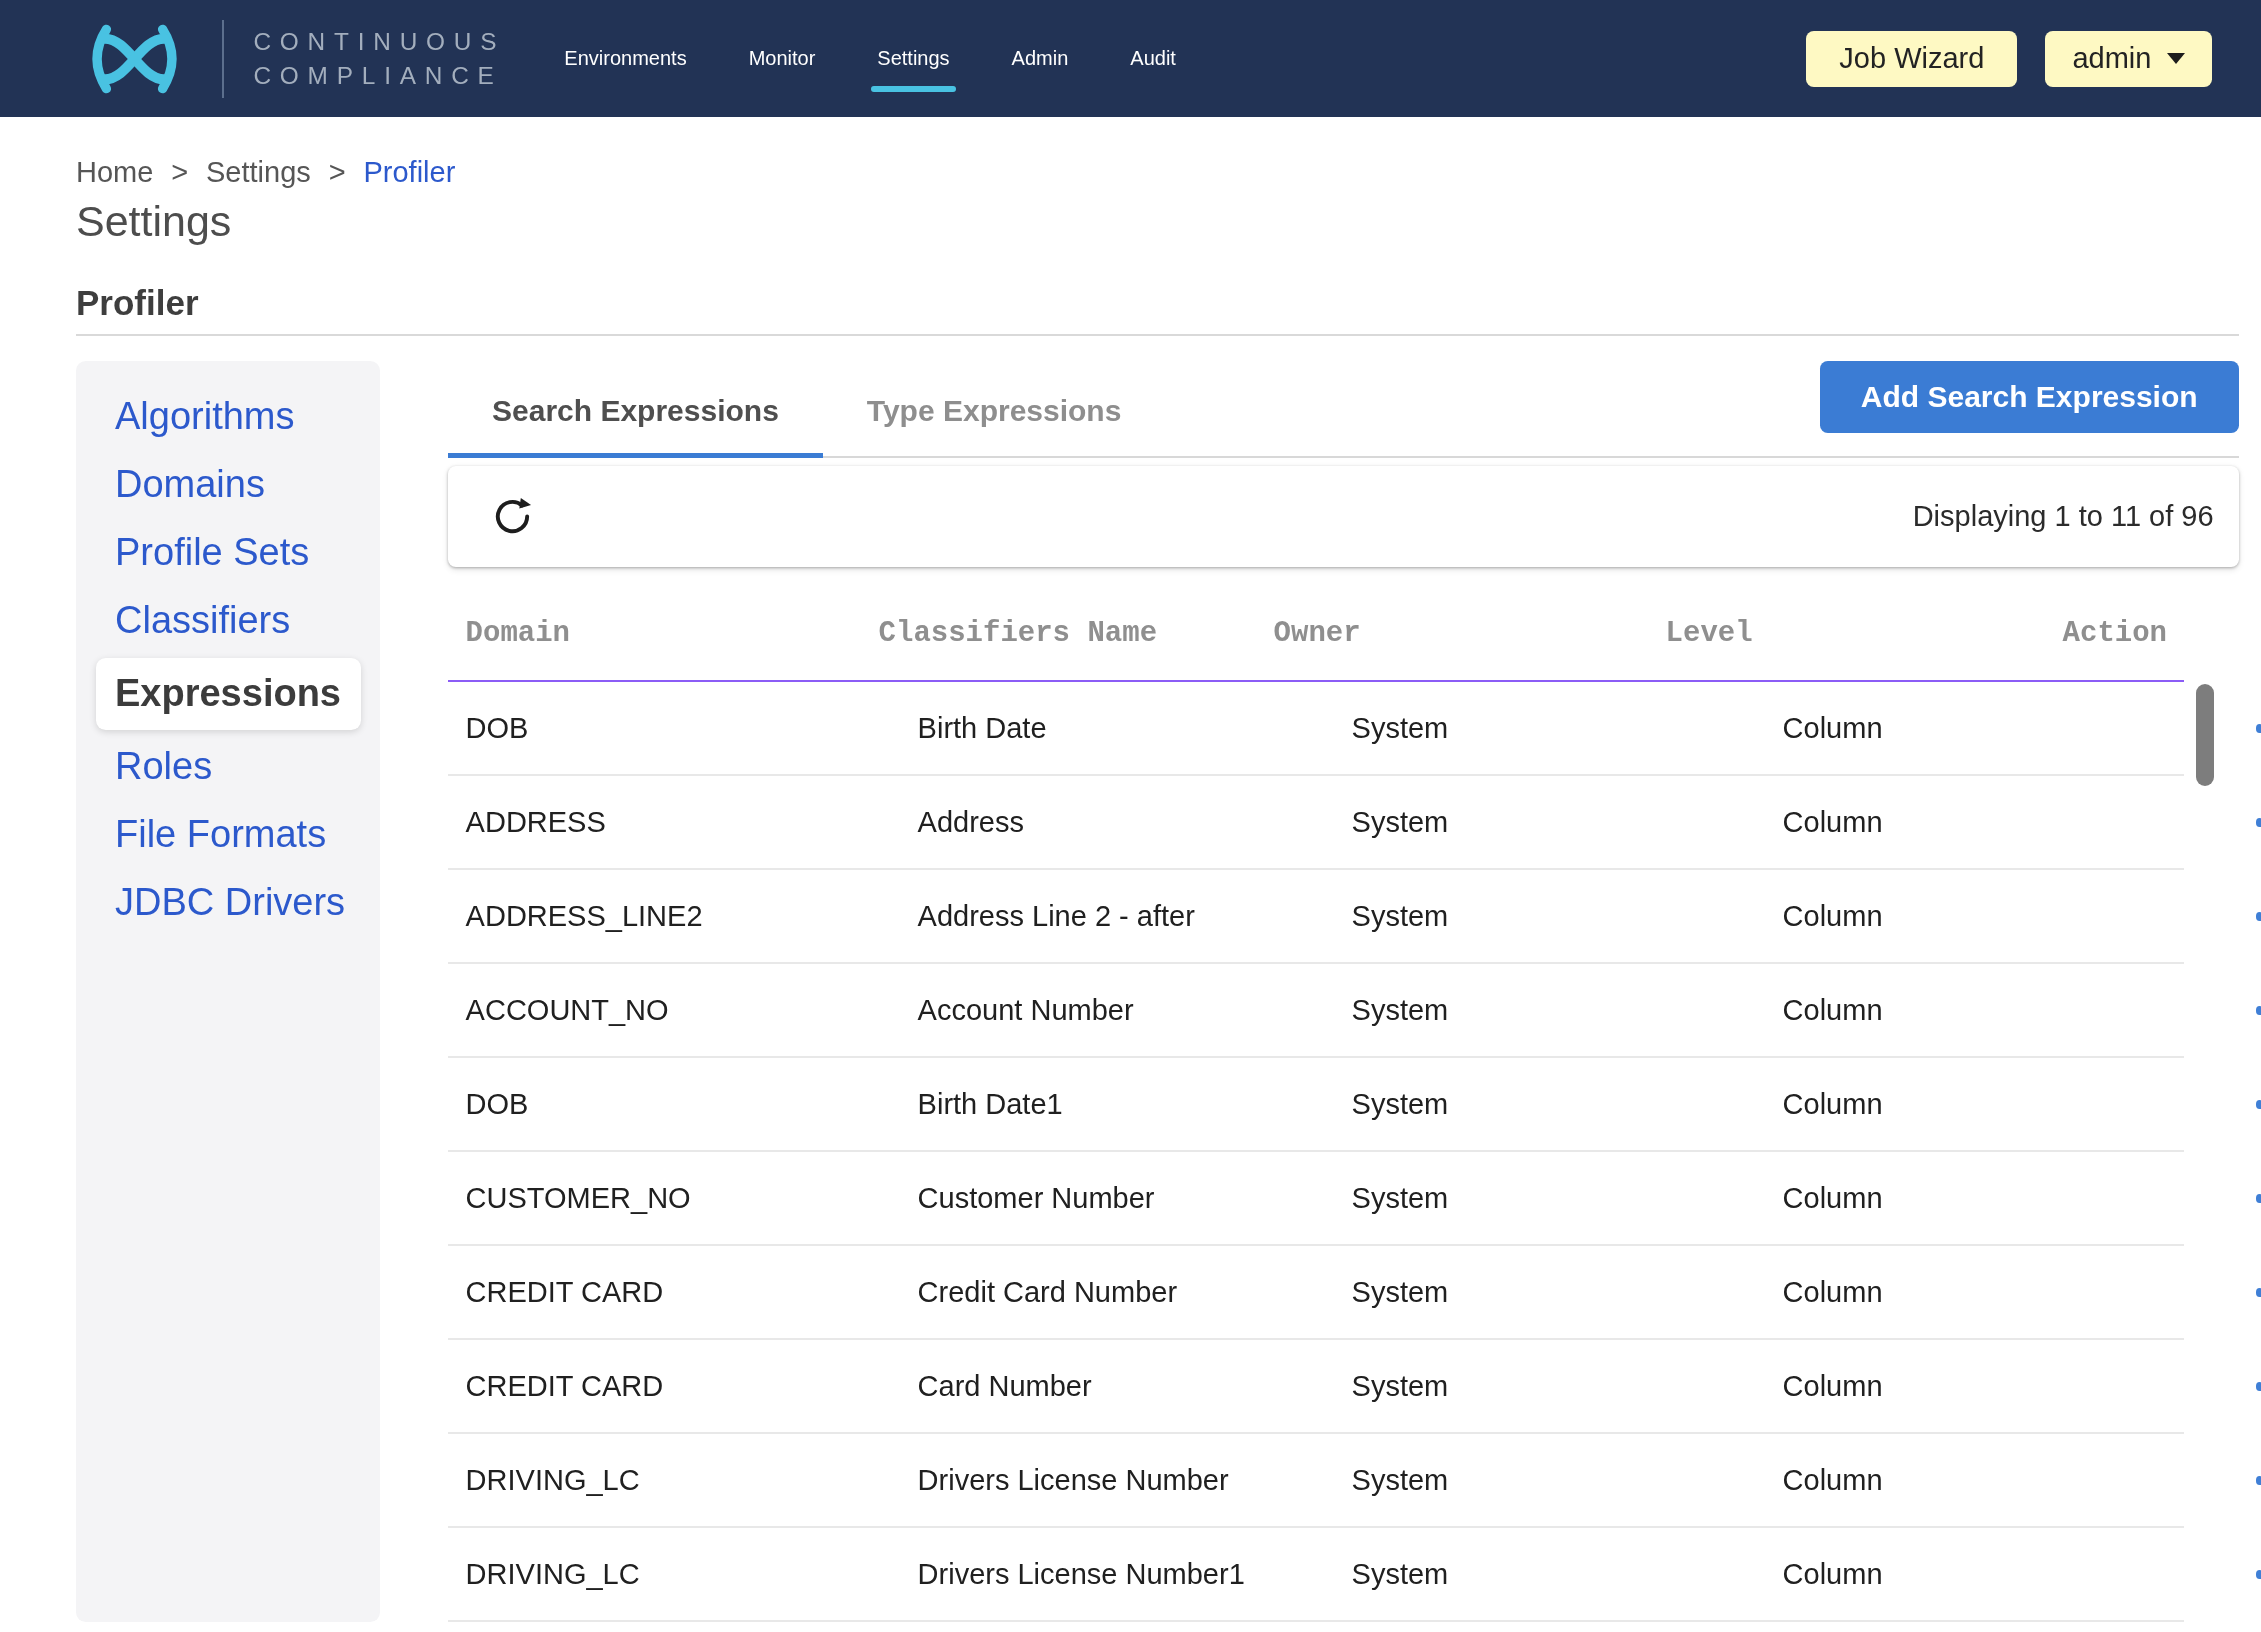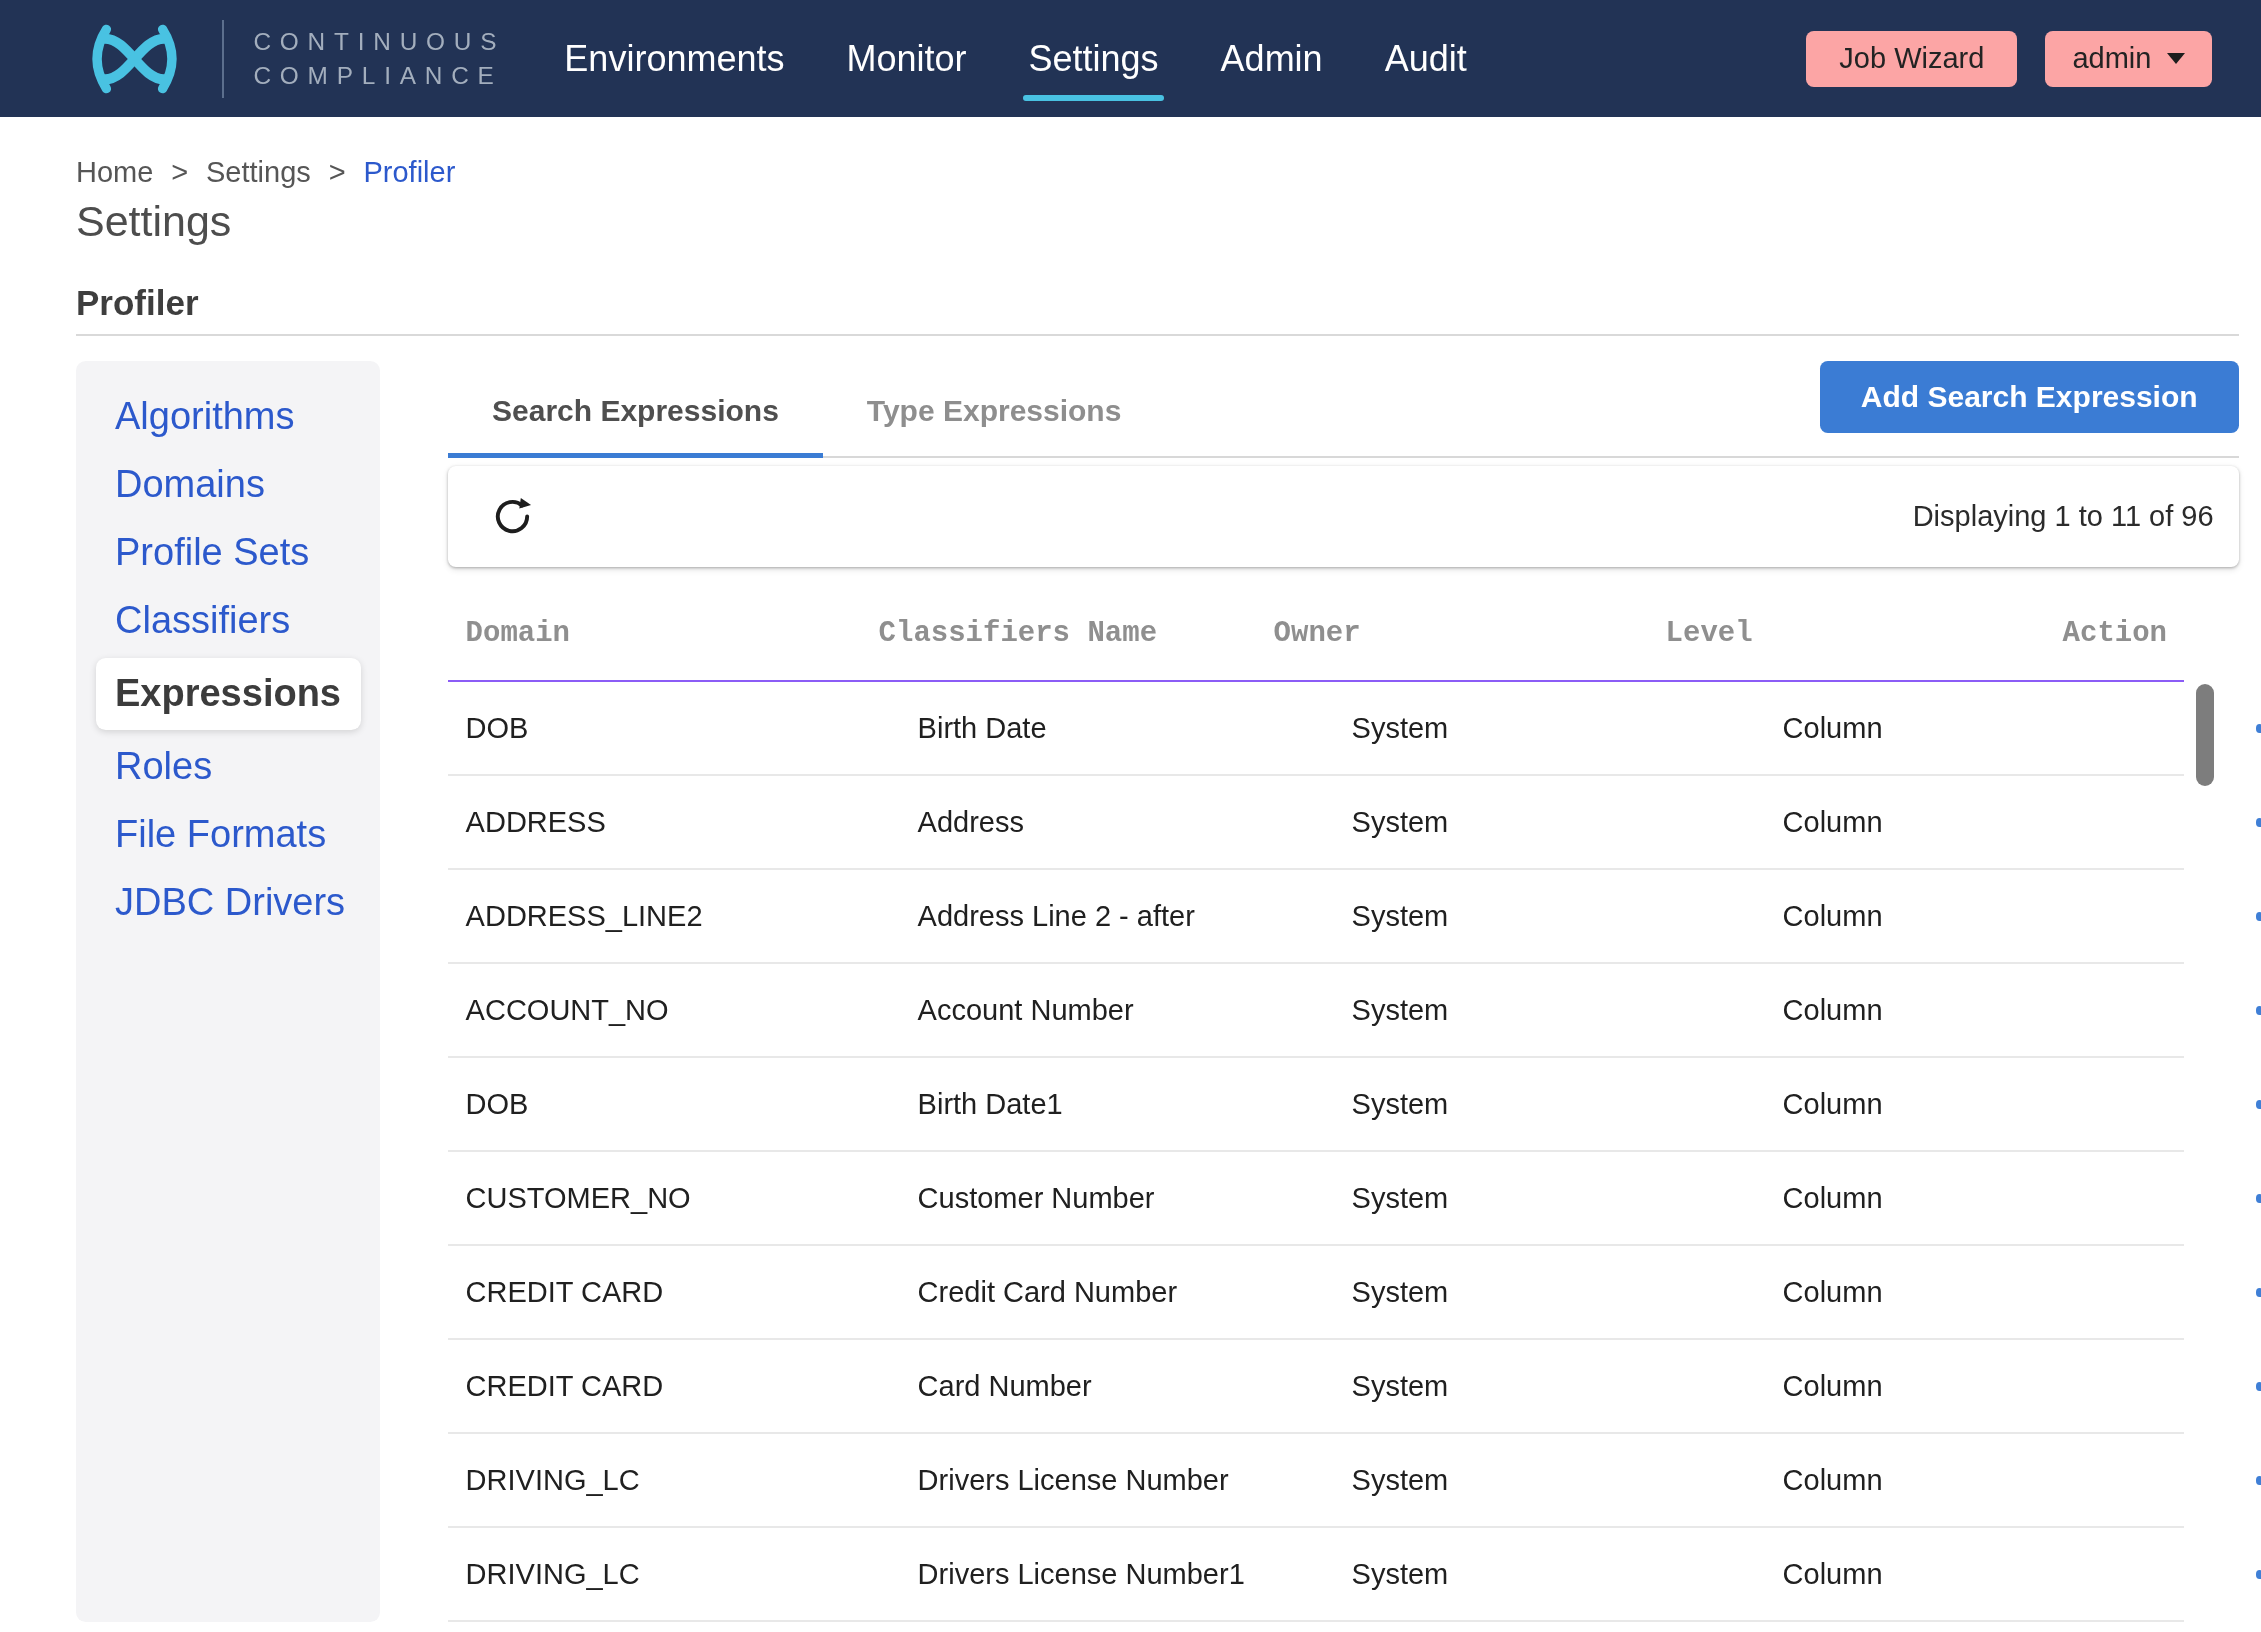--- a/index.html
+++ b/index.html
@@ -6,25 +6,25 @@
   html,body { width:2262px; height:1633px; overflow:hidden; background:#ffffff;
     font-family:"Liberation Sans","DejaVu Sans",sans-serif; }
 
   
   .navbar { height:117px; background:#223355; display:flex; align-items:center; padding:0 50px 0 70px; }
   .brand { display:flex; align-items:center; }
   .logo-svg { width:129px; height:78px; display:block; }
   .brand-divider { width:2px; height:78px; background:#5c6f8d; margin:0 29px 0 23.4px; }
   .wordmark { color:#a3aebd; font-size:24.4px; letter-spacing:8.8px; line-height:1.38; font-weight:400; }
   .nav-links { display:flex; align-items:center; margin-left:59px; gap:62px; }
-  .nav-link { color:#ffffff; font-size:36px; font-weight:400; position:relative; cursor:pointer; white-space:nowrap; }
+  .nav-link { color:#ffffff; font-size:20px; font-weight:400; position:relative; cursor:pointer; white-space:nowrap; }
   .nav-link.active::after { content:""; position:absolute; left:-5.9px; right:-5.9px; bottom:-21.5px;
     height:5.9px; background:#49c2e2; border-radius:2.9px; }
   .nav-spacer { flex:1; }
-  .nav-btn { height:56px; background:#fca5a5; border:none; border-radius:7.8px; font-size:29px;
+  .nav-btn { height:56px; background:#fef9c3; border:none; border-radius:7.8px; font-size:29px;
     color:#232323; font-family:inherit; display:flex; align-items:center; cursor:pointer; }
   .job-wizard-btn { padding:0 33px; margin-right:28px; }
   .user-btn { padding:0 27px; gap:15.6px; }
   .caret-down { width:0; height:0; border-left:9.8px solid transparent; border-right:9.8px solid transparent;
     border-top:11.7px solid #1d1d1d; }
 
   
   .page { padding:0 23.4px 0 76px; }
   .breadcrumb { margin-top:39px; font-size:29px; color:#565656; }
   .breadcrumb .sep { margin:0 9.8px; }

